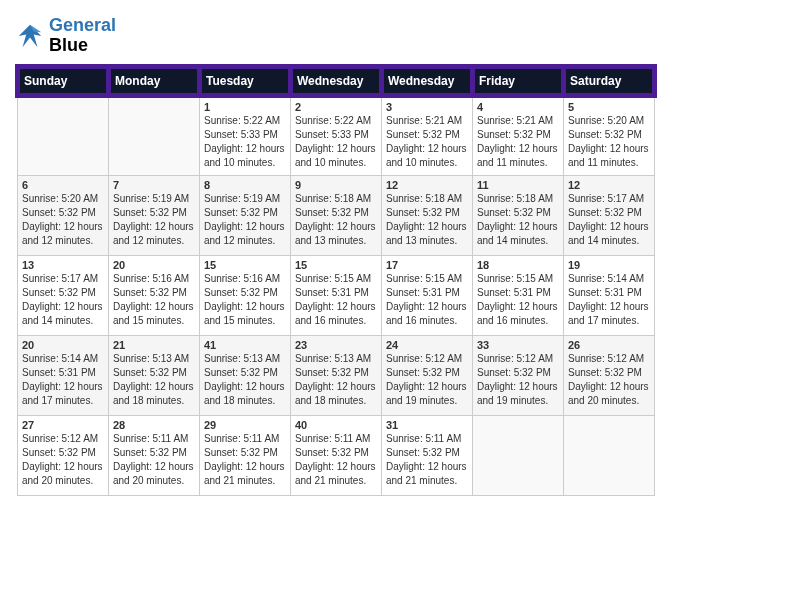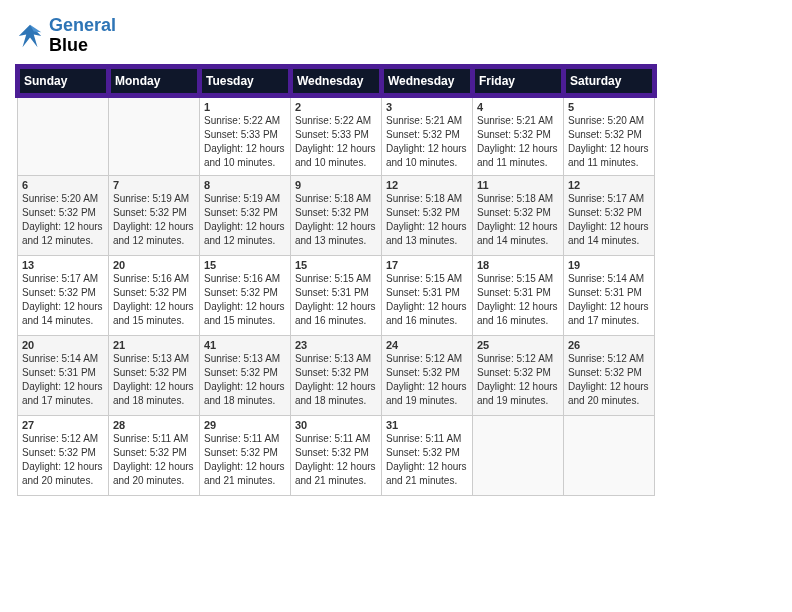--- a/index.html
+++ b/index.html
@@ -226,21 +226,21 @@
           </td>
           <td>
             <span class="day-num">23</span>
             <div class="cell-text">Sunrise: 5:13 AM<br>Sunset: 5:32 PM<br>Daylight: 12 hours<br>and 18 minutes.</div>
           </td>
           <td>
             <span class="day-num">24</span>
             <div class="cell-text">Sunrise: 5:12 AM<br>Sunset: 5:32 PM<br>Daylight: 12 hours<br>and 19 minutes.</div>
           </td>
           <td>
-            <span class="day-num">25</span>
+            <span class="day-num">33</span>
             <div class="cell-text">Sunrise: 5:12 AM<br>Sunset: 5:32 PM<br>Daylight: 12 hours<br>and 19 minutes.</div>
           </td>
           <td>
             <span class="day-num">26</span>
             <div class="cell-text">Sunrise: 5:12 AM<br>Sunset: 5:32 PM<br>Daylight: 12 hours<br>and 20 minutes.</div>
           </td>
         </tr>
         <tr>
           <td>
             <span class="day-num">27</span>
@@ -248,21 +248,21 @@
           </td>
           <td>
             <span class="day-num">28</span>
             <div class="cell-text">Sunrise: 5:11 AM<br>Sunset: 5:32 PM<br>Daylight: 12 hours<br>and 20 minutes.</div>
           </td>
           <td>
             <span class="day-num">29</span>
             <div class="cell-text">Sunrise: 5:11 AM<br>Sunset: 5:32 PM<br>Daylight: 12 hours<br>and 21 minutes.</div>
           </td>
           <td>
-            <span class="day-num">30</span>
+            <span class="day-num">40</span>
             <div class="cell-text">Sunrise: 5:11 AM<br>Sunset: 5:32 PM<br>Daylight: 12 hours<br>and 21 minutes.</div>
           </td>
           <td>
             <span class="day-num">31</span>
             <div class="cell-text">Sunrise: 5:11 AM<br>Sunset: 5:32 PM<br>Daylight: 12 hours<br>and 21 minutes.</div>
           </td>
           <td class="empty-cell"></td>
           <td class="empty-cell"></td>
         </tr>
       </tbody>

